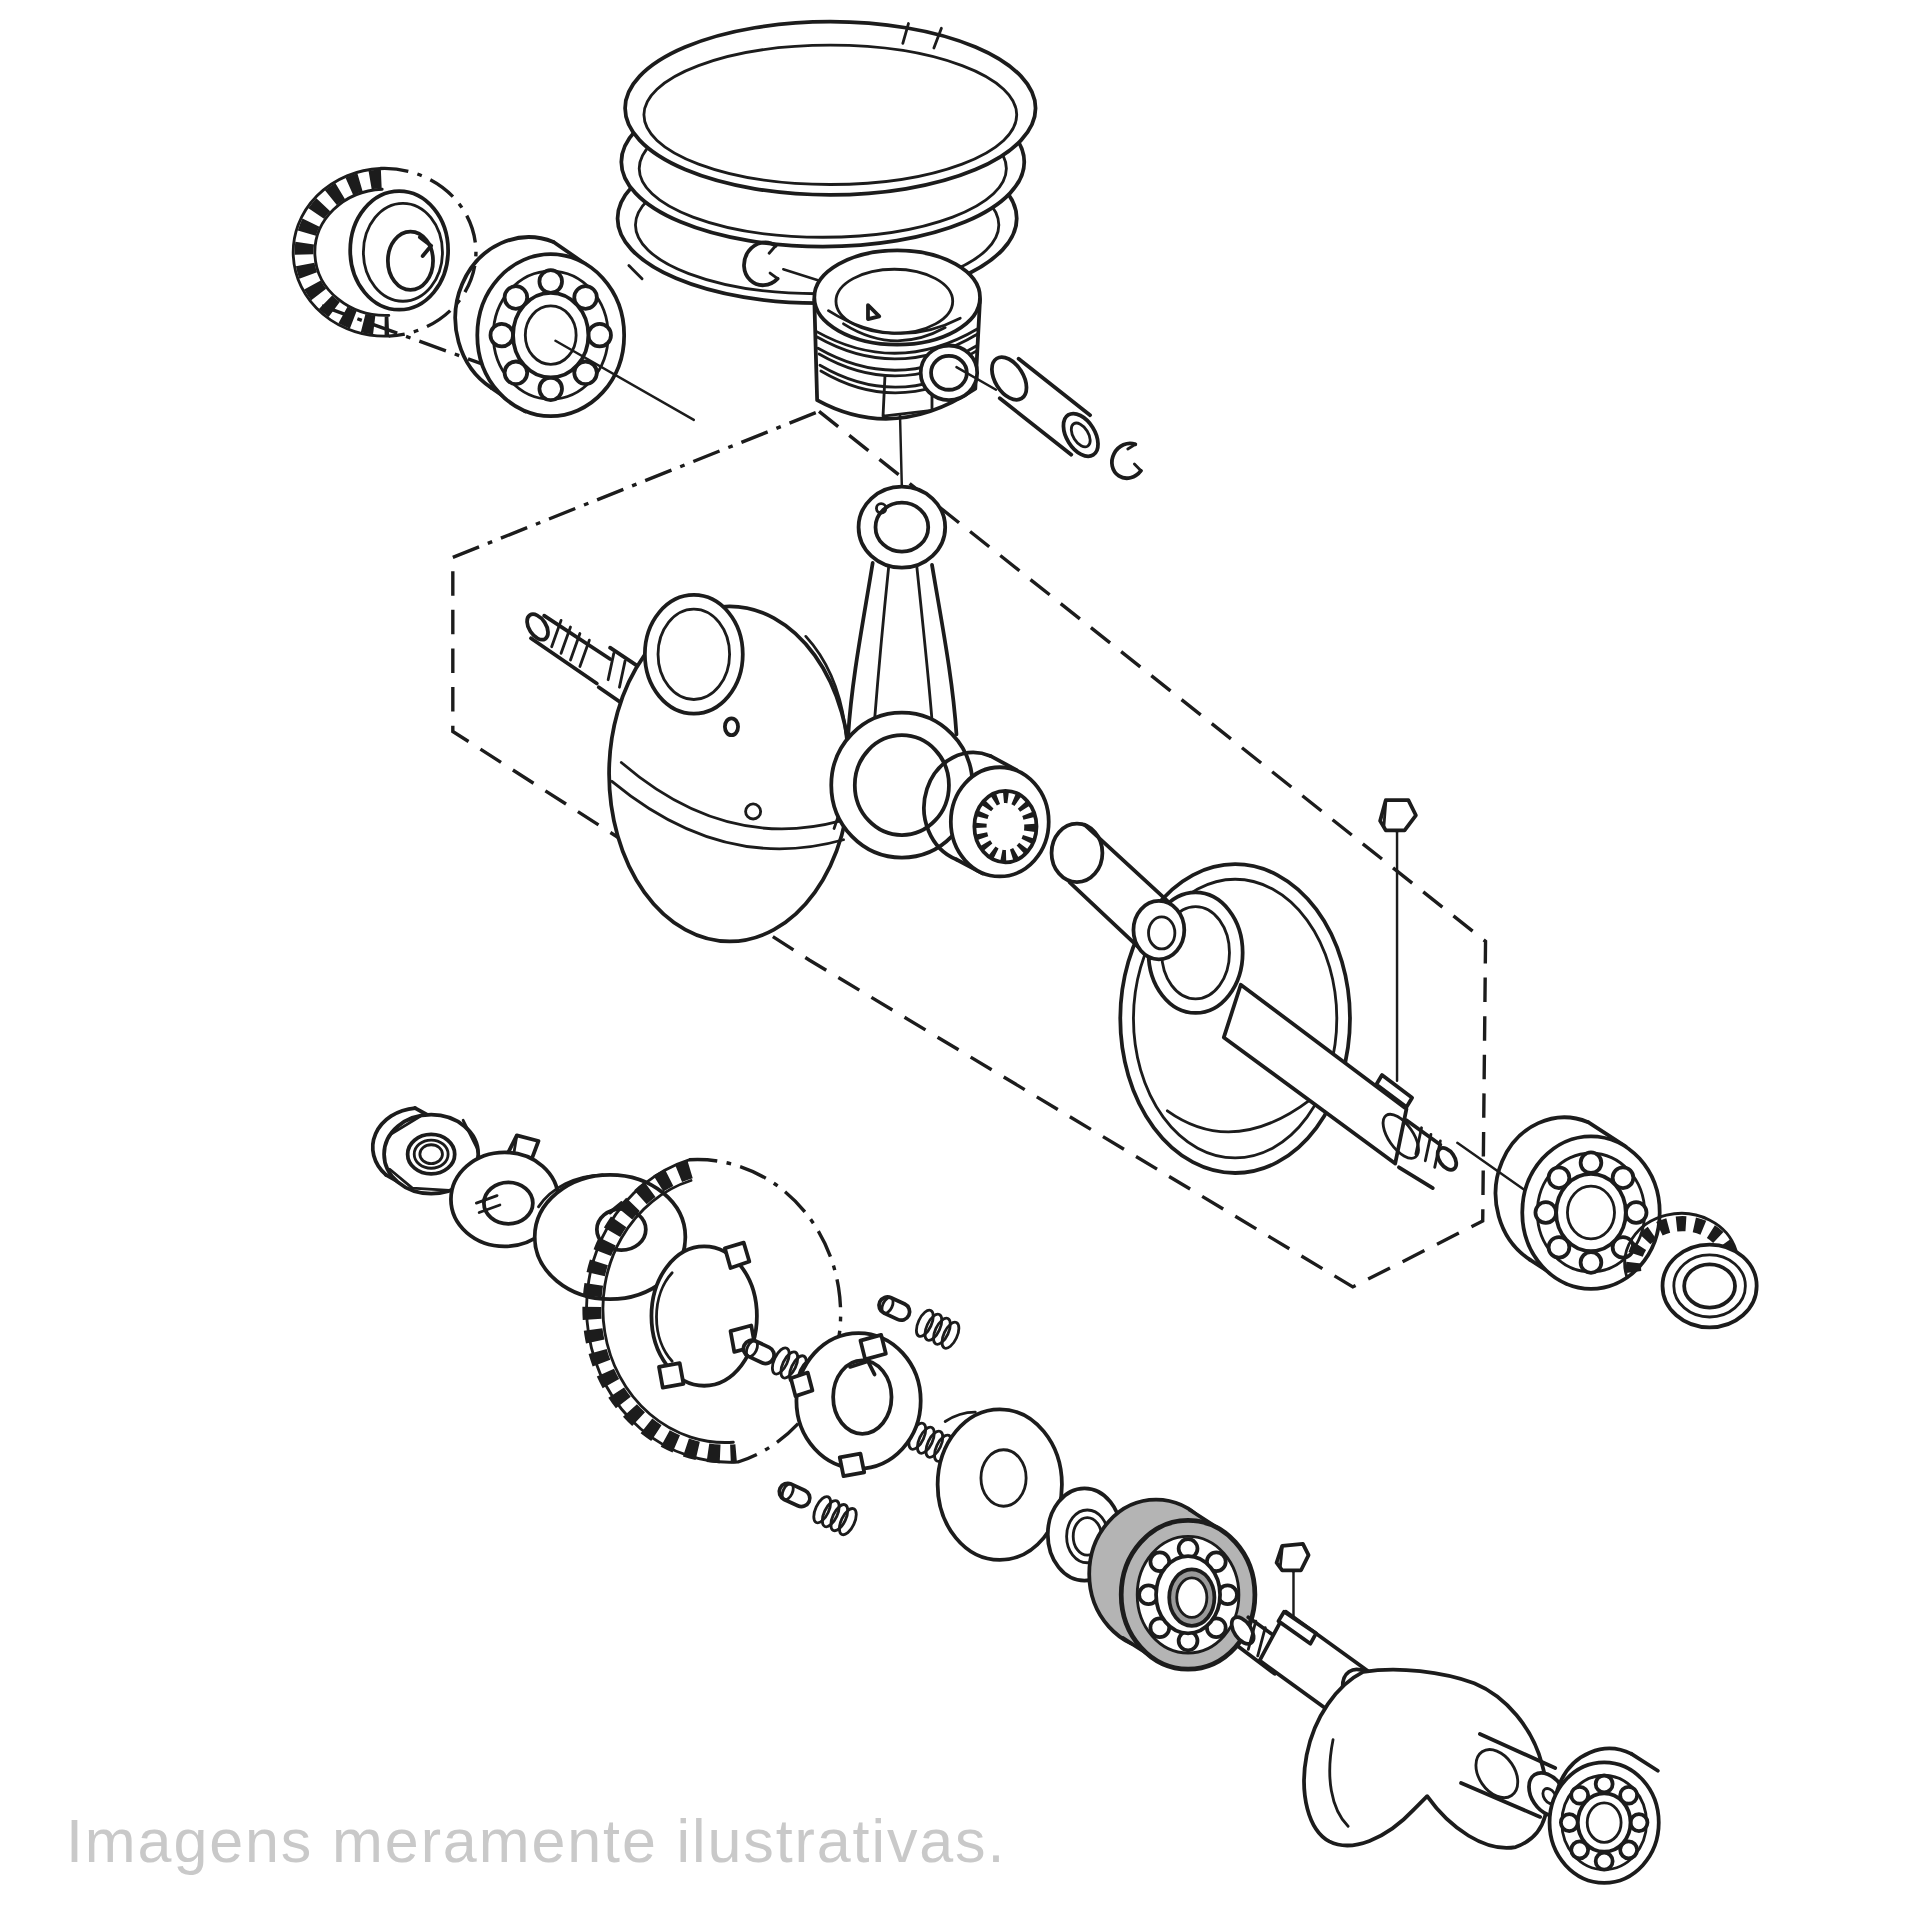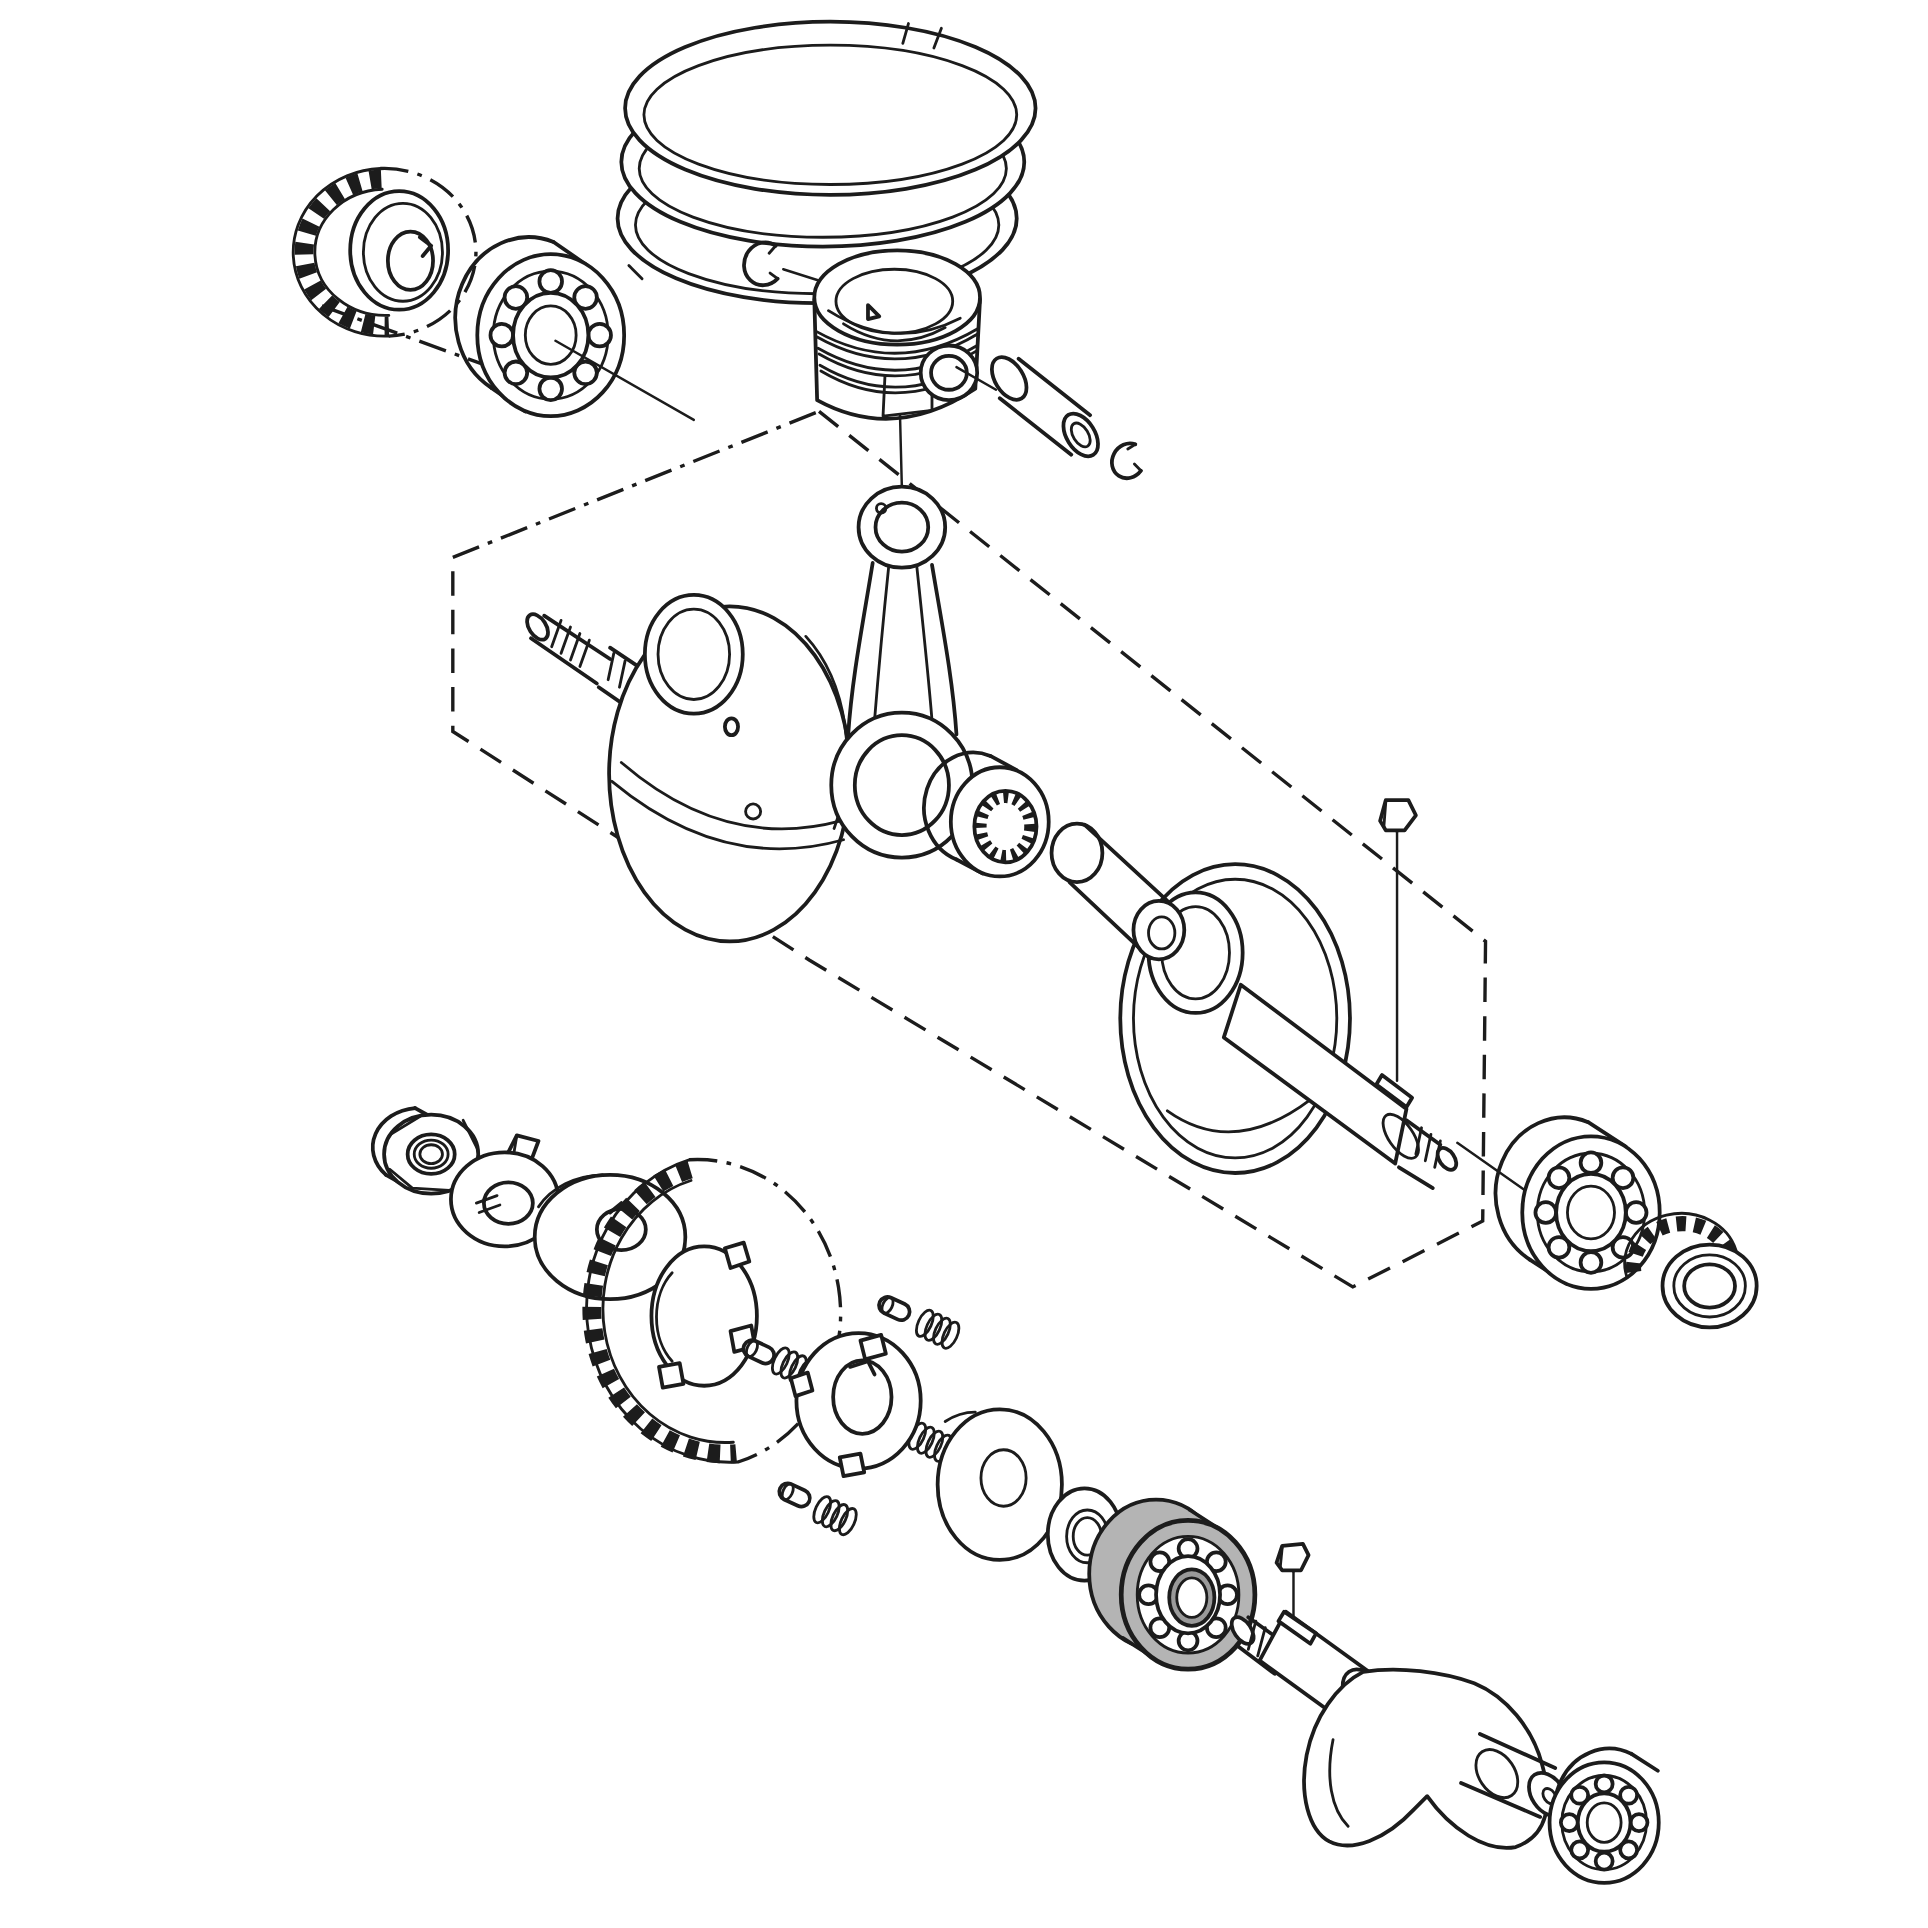--- a/index.html
+++ b/index.html
@@ -380,14 +380,15 @@
           <circle class="o" cx="1678" cy="1965" r="9"></circle>
       <circle class="o" cx="1704" cy="1977" r="9"></circle>
           <circle class="o" cx="1730" cy="1965" r="9"></circle>
     </g>
     <ellipse class="o" cx="1704" cy="1936" rx="28" ry="31"></ellipse>
     <ellipse class="t" cx="1704" cy="1936" rx="18" ry="21"></ellipse>
   </g>
 
 </svg>
 
+<div class="watermark">Imagens meramente ilustrativas.</div>
 </div>
 
 
 </body></html>

